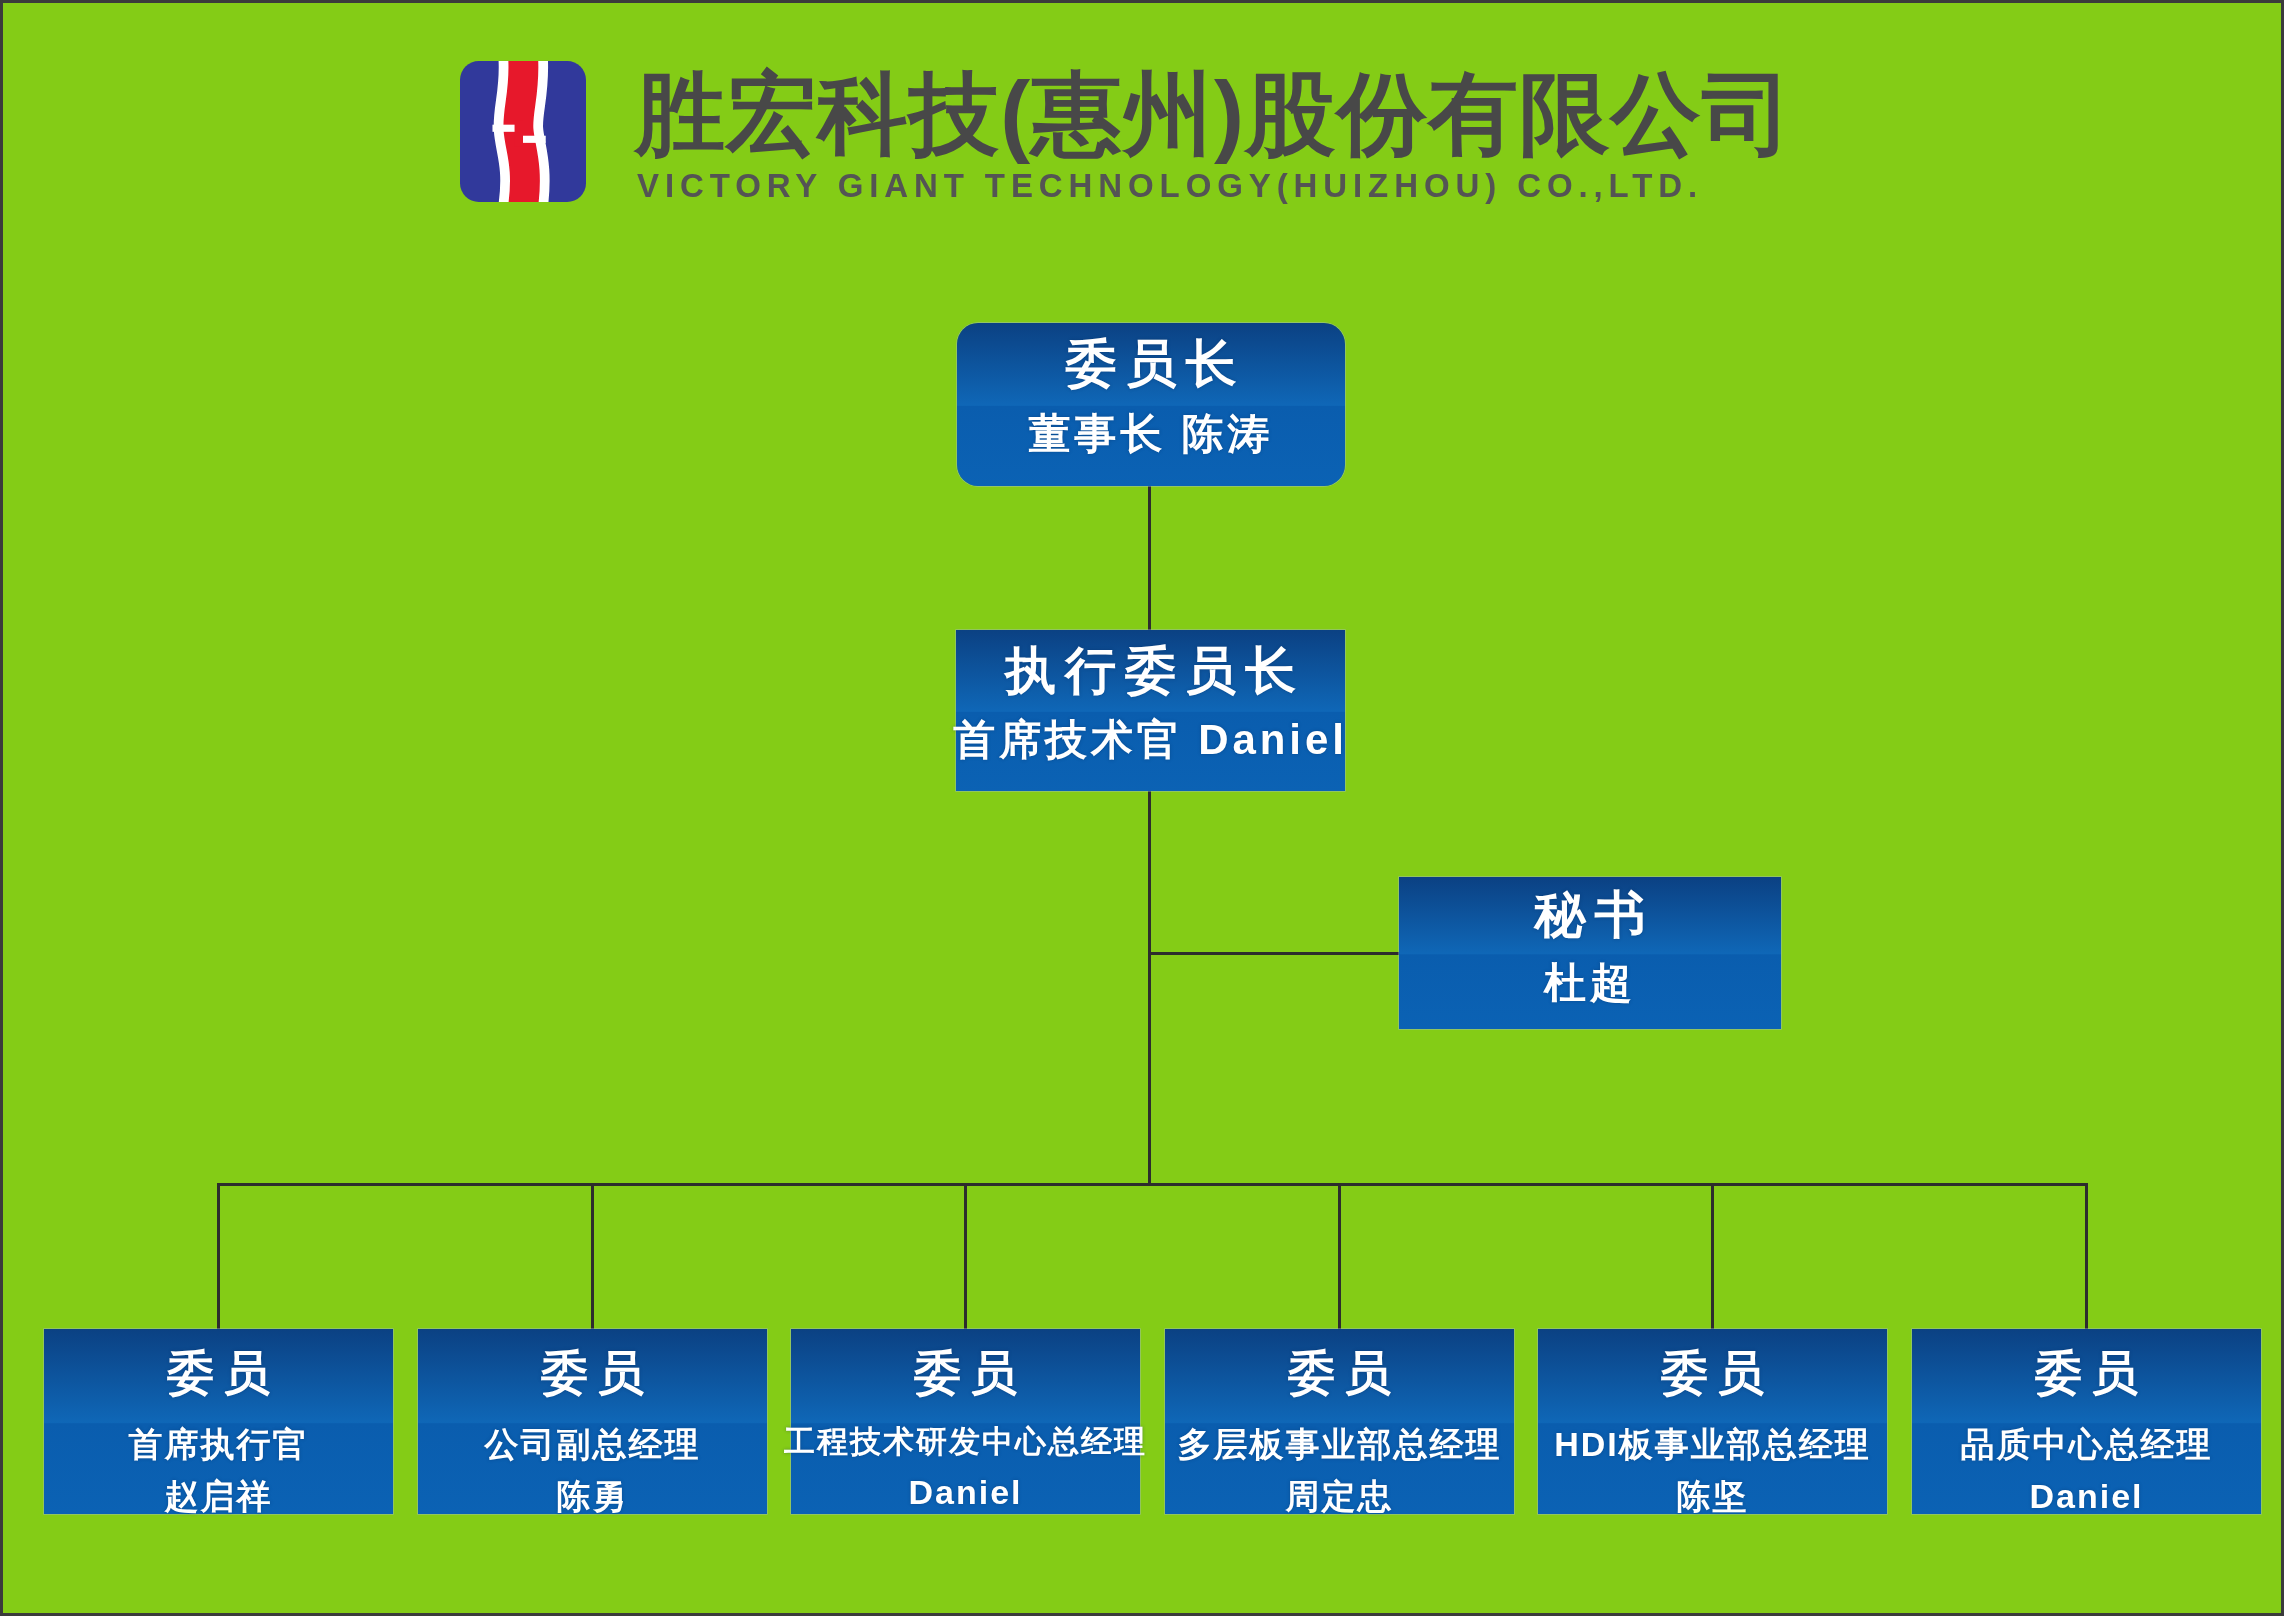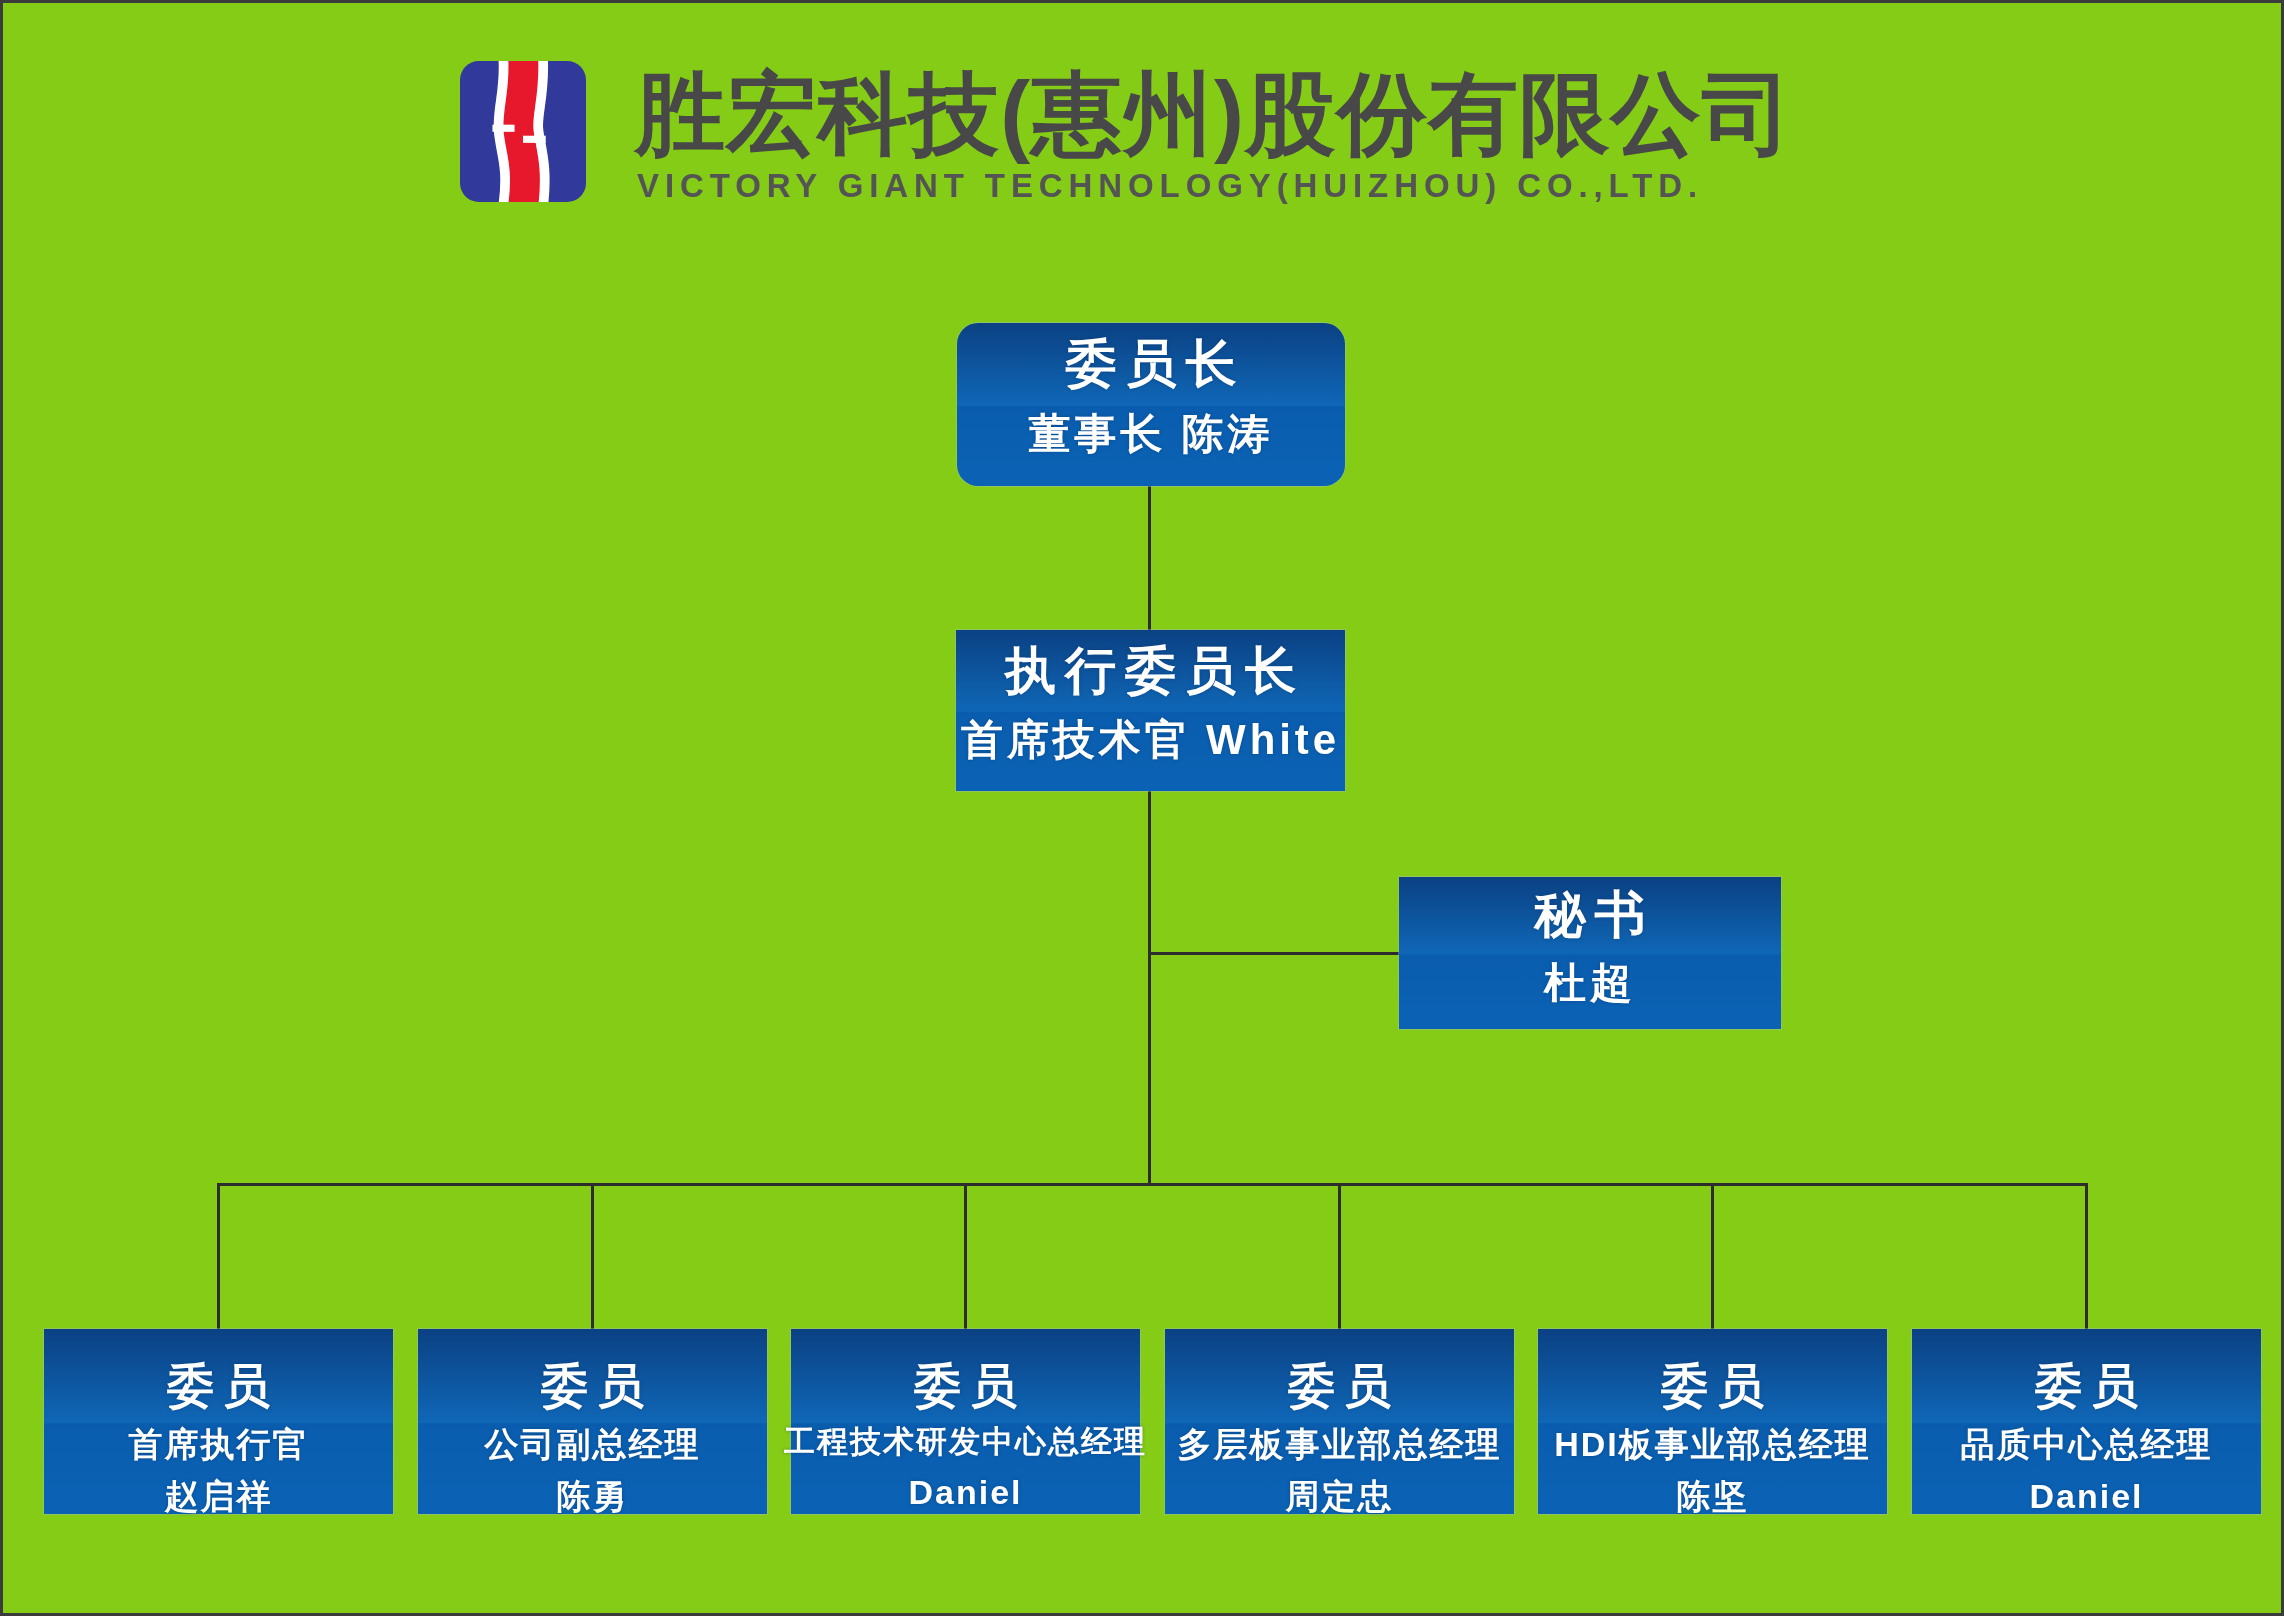--- a/index.html
+++ b/index.html
@@ -41,21 +41,21 @@
   .node .t{font-weight:bold;letter-spacing:9px;text-indent:9px;
     text-shadow:0 0 3.3px rgba(6,40,90,0.4);white-space:nowrap;}
   .node .s{font-weight:bold;letter-spacing:3.9px;
     text-shadow:0 0 3.3px rgba(6,40,90,0.4);white-space:nowrap;}
   .tier1 .t{font-size:51px;}
   .tier1 .s{font-size:42px;}
   .node-chairman{left:954px;top:320px;width:388px;height:163px;border-radius:21px;}
   .node-exec{left:953px;top:627px;width:389px;height:161px;}
   .node-secretary{left:1396px;top:874px;width:382px;height:152px;}
   .member{top:1326px;width:349px;height:185px;}
-  .member .seg-top{height:48%;align-items:flex-end;}
+  .member .seg-top{height:48%;}
   .member .seg-bottom{height:52%;}
   .member .t{font-size:47px;}
   .member .s{font-size:34px;line-height:1.55;letter-spacing:2px;}
   .member .s.long{font-size:31px;}
   .m1{left:41px;} .m2{left:415px;} .m3{left:788px;}
   .m4{left:1162px;} .m5{left:1535px;} .m6{left:1909px;}
 </style>
 </head>
 <body>
 
@@ -98,21 +98,21 @@
     <div class="seg-bottom">
         <span class="s">董事长 陈涛</span>
       </div>
   </div>
 
   <div class="node tier1 node-exec">
     <div class="seg-top">
         <span class="t">执行委员长</span>
       </div>
     <div class="seg-bottom">
-        <span class="s">首席技术官 White</span>
+        <span class="s">首席技术官 Daniel</span>
       </div>
   </div>
 
   <div class="node tier1 node-secretary">
     <div class="seg-top">
         <span class="t">秘书</span>
       </div>
     <div class="seg-bottom">
         <span class="s">杜超</span>
       </div>

